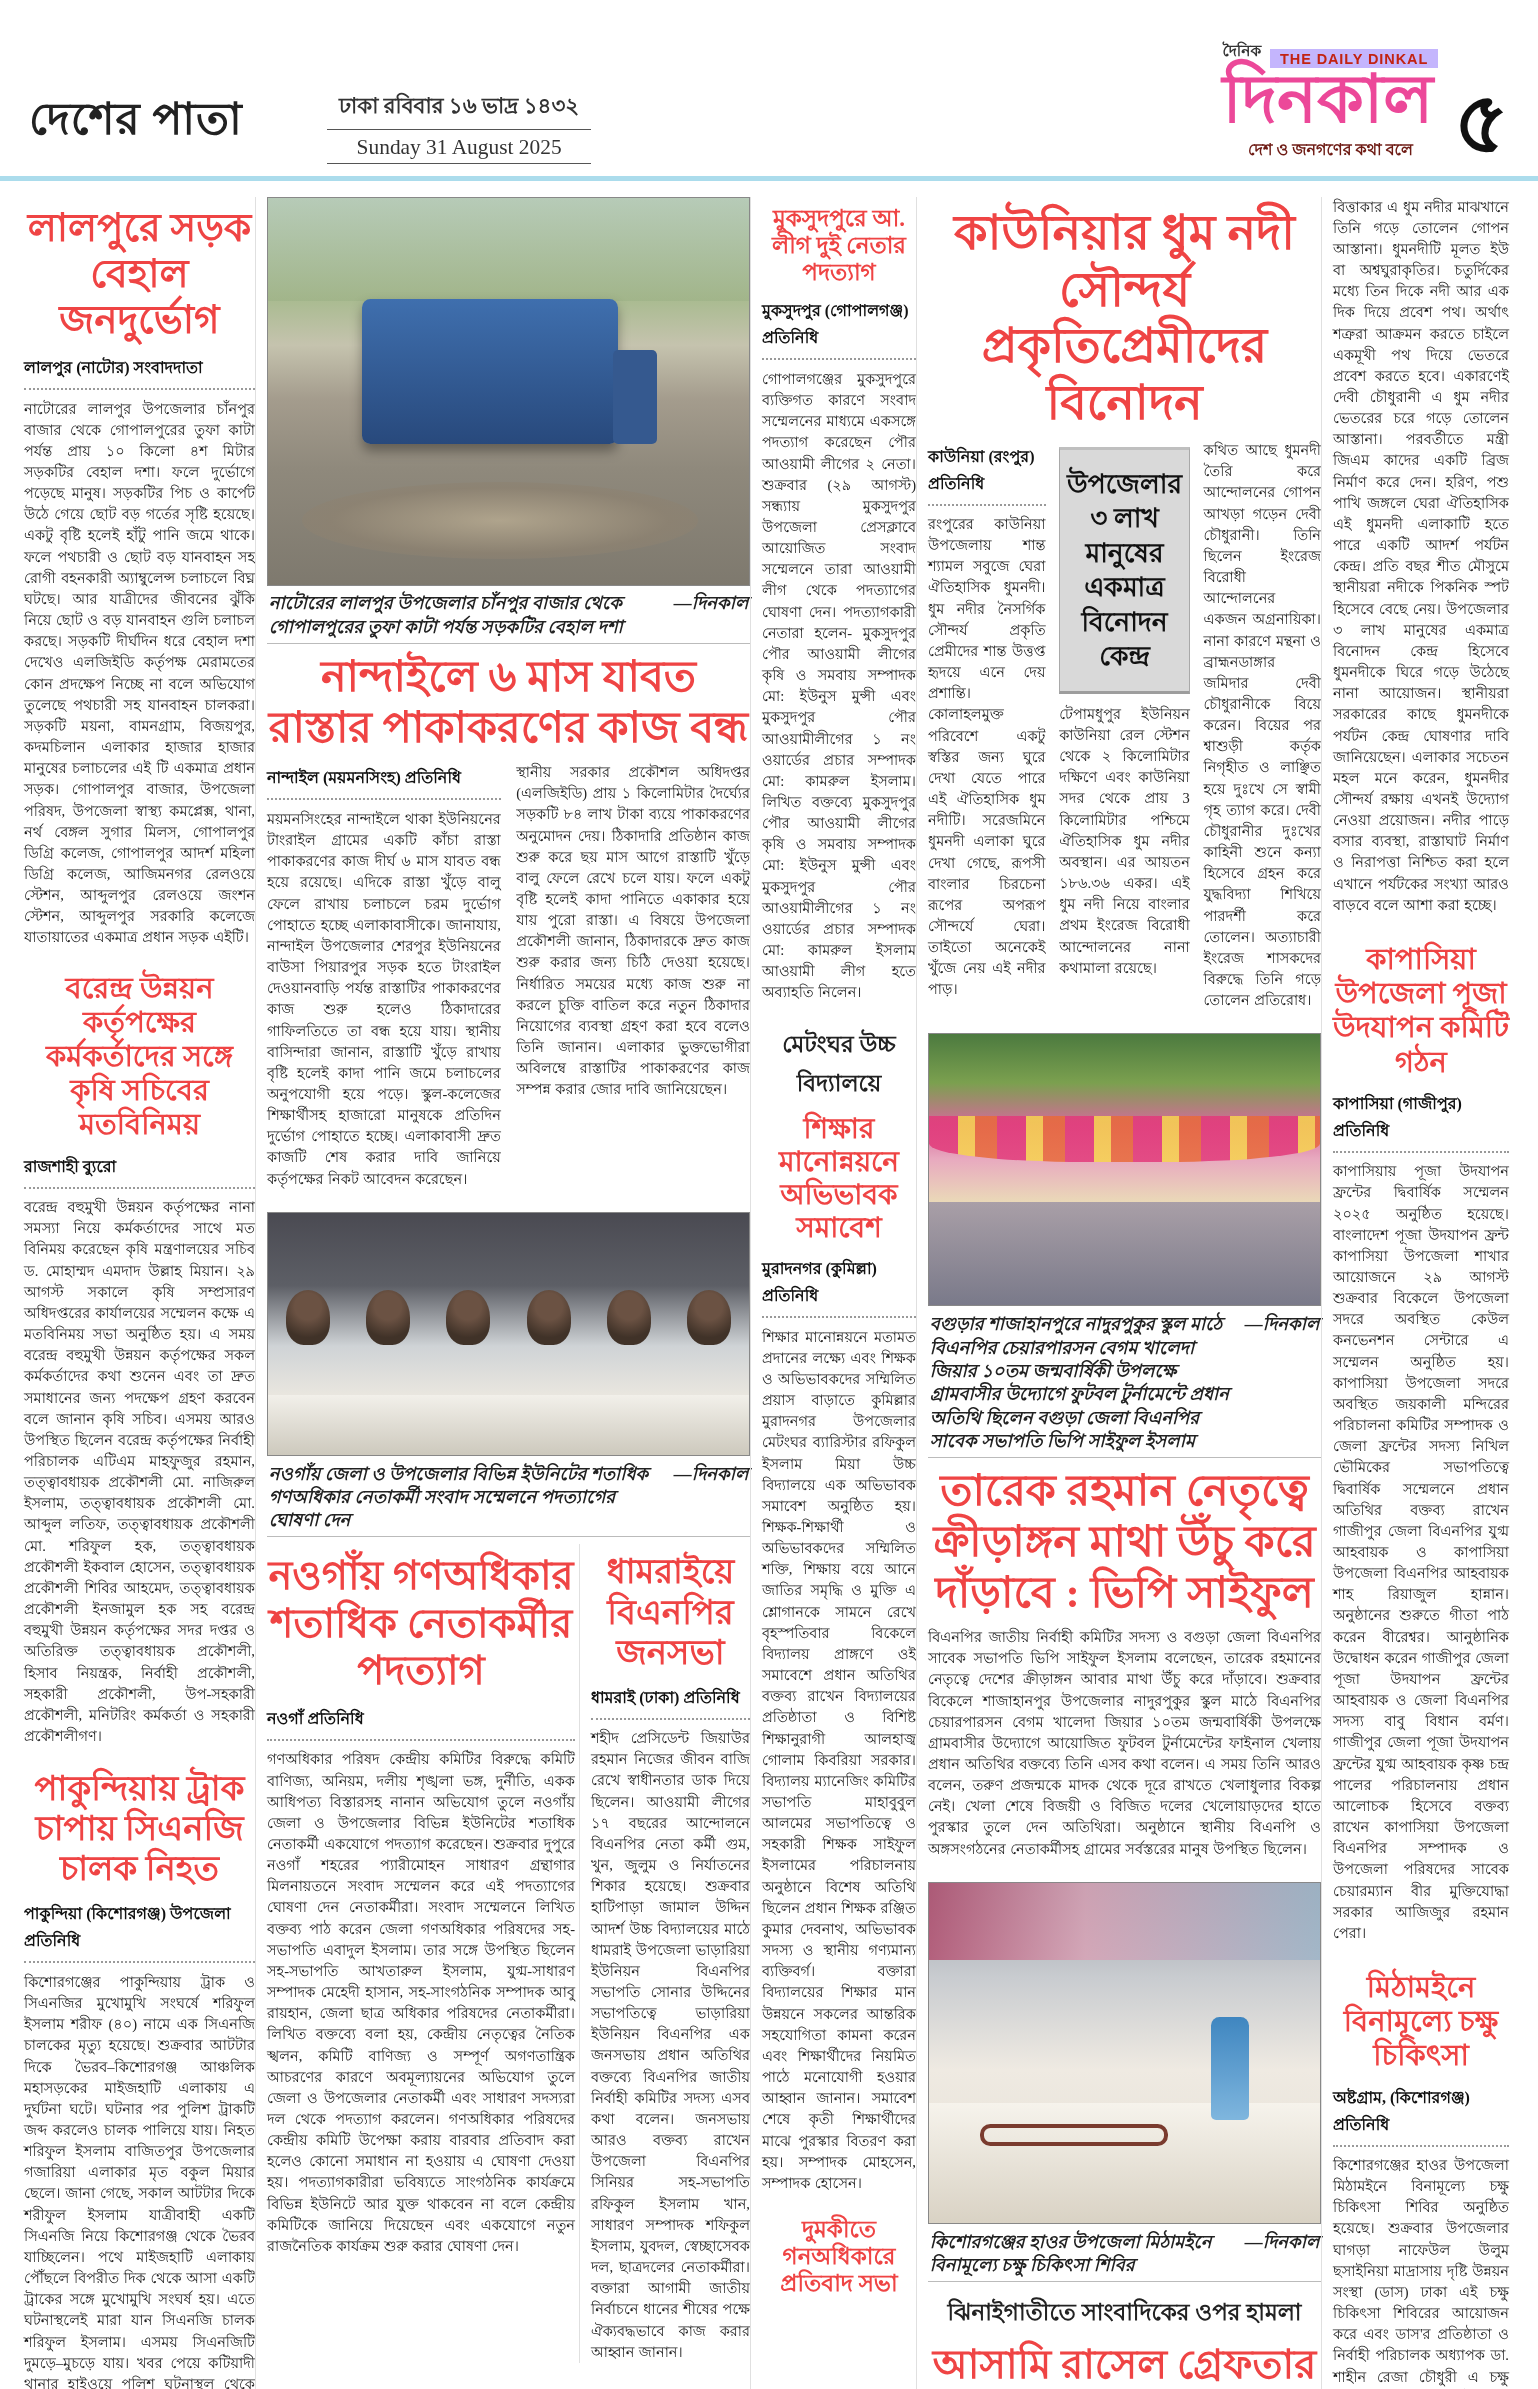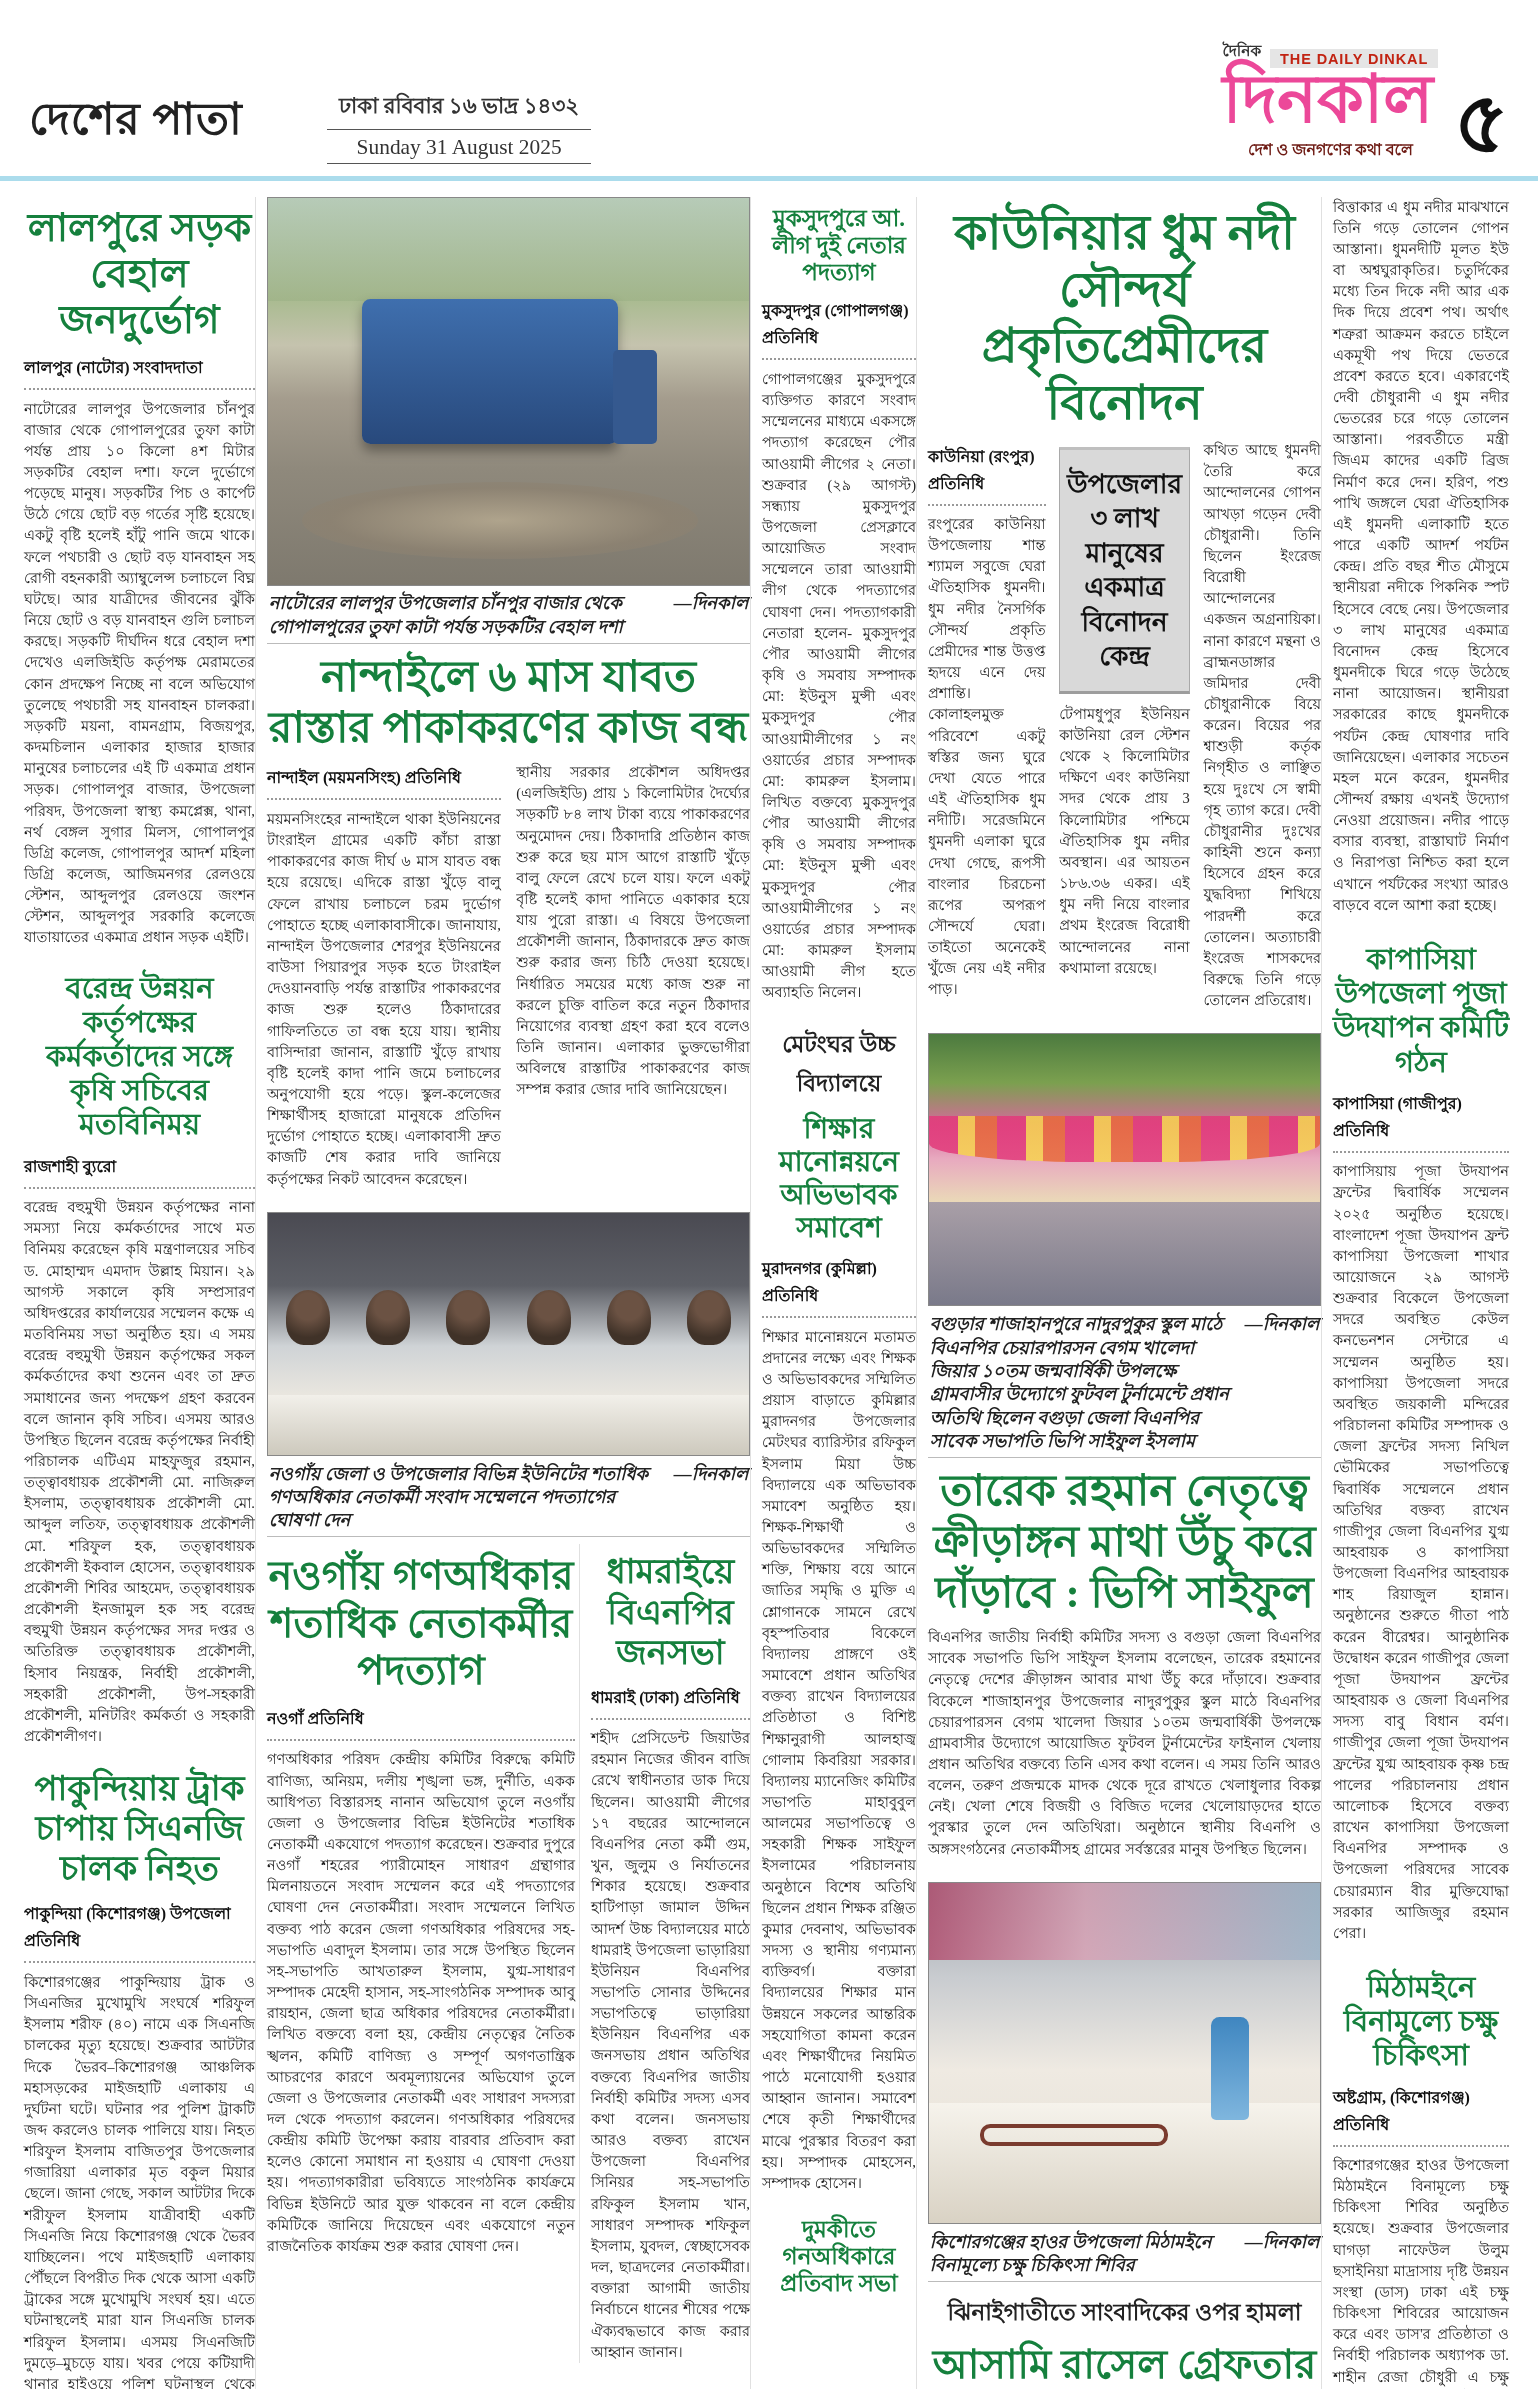--- a/index.html
+++ b/index.html
@@ -12,32 +12,32 @@
   
   .masthead { display:flex; align-items:flex-end; justify-content:space-between; padding:39px 29px 12px 29px; }
   .section-title { font-size:44px; font-weight:700; color:#222; letter-spacing:0.9px; padding-bottom:5.1px; }
   .dateline { text-align:center; margin-left:-547px; }
   .dateline .bn { font-size:21.4px; font-weight:700; color:#333; padding:0 12px 3.4px; border-bottom:1.7px solid #555; }
   .dateline .en { font-size:21.4px; color:#333; padding:5.1px 12px 3.4px; border-bottom:1.7px solid #555; font-family:"Liberation Serif",serif; }
   .brand { display:flex; align-items:flex-end; gap:15.4px; }
   .brand-block { text-align:left; }
   .brand-top { display:flex; align-items:flex-end; gap:8.5px; }
   .brand-daily { font-size:15.4px; font-weight:700; color:#333; padding-bottom:3.4px; }
-  .brand-badge { background:#e5e5e5; color:#c22312; font-weight:700; font-size:14.5px; padding:1.7px 10.3px; font-family:"Liberation Sans",sans-serif; letter-spacing:0.9px; }
+  .brand-badge { background:#c4b5fd; color:#c22312; font-weight:700; font-size:14.5px; padding:1.7px 10.3px; font-family:"Liberation Sans",sans-serif; letter-spacing:0.9px; }
   .brand-name { font-size:67px; font-weight:800; color:#ec4899; line-height:.95; }
   .brand-tagline { font-size:16px; font-weight:700; color:#6e1b14; margin-top:5.1px; text-align:center; }
   .page-num { font-size:85px; font-weight:800; color:#111; line-height:.8; padding-bottom:6.8px; }
   .head-rule { height:5.1px; background:#abdcec; margin:0 0 15.4px 0; }
 
   
   .main { display:grid; grid-template-columns:231px 483px 154px 581px; column-gap:12px; padding:0 24px; }
   .colrule { border-left:0.9px solid #e0e0e0; padding-left:11px; margin-left:-12px; }
 
   
-  .headline { font-weight:800; color:#15803d; text-align:center; line-height:1.18; margin:8.5px 0 8.5px; }
+  .headline { font-weight:800; color:#ef4444; text-align:center; line-height:1.18; margin:8.5px 0 8.5px; }
   .h-46 { font-size:39px; } .h-42 { font-size:34px; } .h-36 { font-size:29px; }
   .h-50 { font-size:43px; } .h-48 { font-size:40px; } .h-38 { font-size:23px; }
   .h-56 { font-size:48px; } .h-33 { font-size:28px; }
   .kicker { font-size:23px; font-weight:700; text-align:center; color:#222; margin-top:12px; }
   .byline { font-size:16px; font-weight:700; color:#111; padding:3.4px 0 6px; border-bottom:2.6px dotted #999; margin-bottom:8.5px; }
   .body-text { font-size:14.5px; line-height:1.46; text-align:justify; color:#222; word-spacing:0.9px; }
   .article { margin-bottom:22px; }
   .two-col { display:grid; grid-template-columns:1fr 1fr; column-gap:15.4px; }
   .three-col { display:grid; grid-template-columns:1fr 1fr 1fr; column-gap:13.7px; }
 

